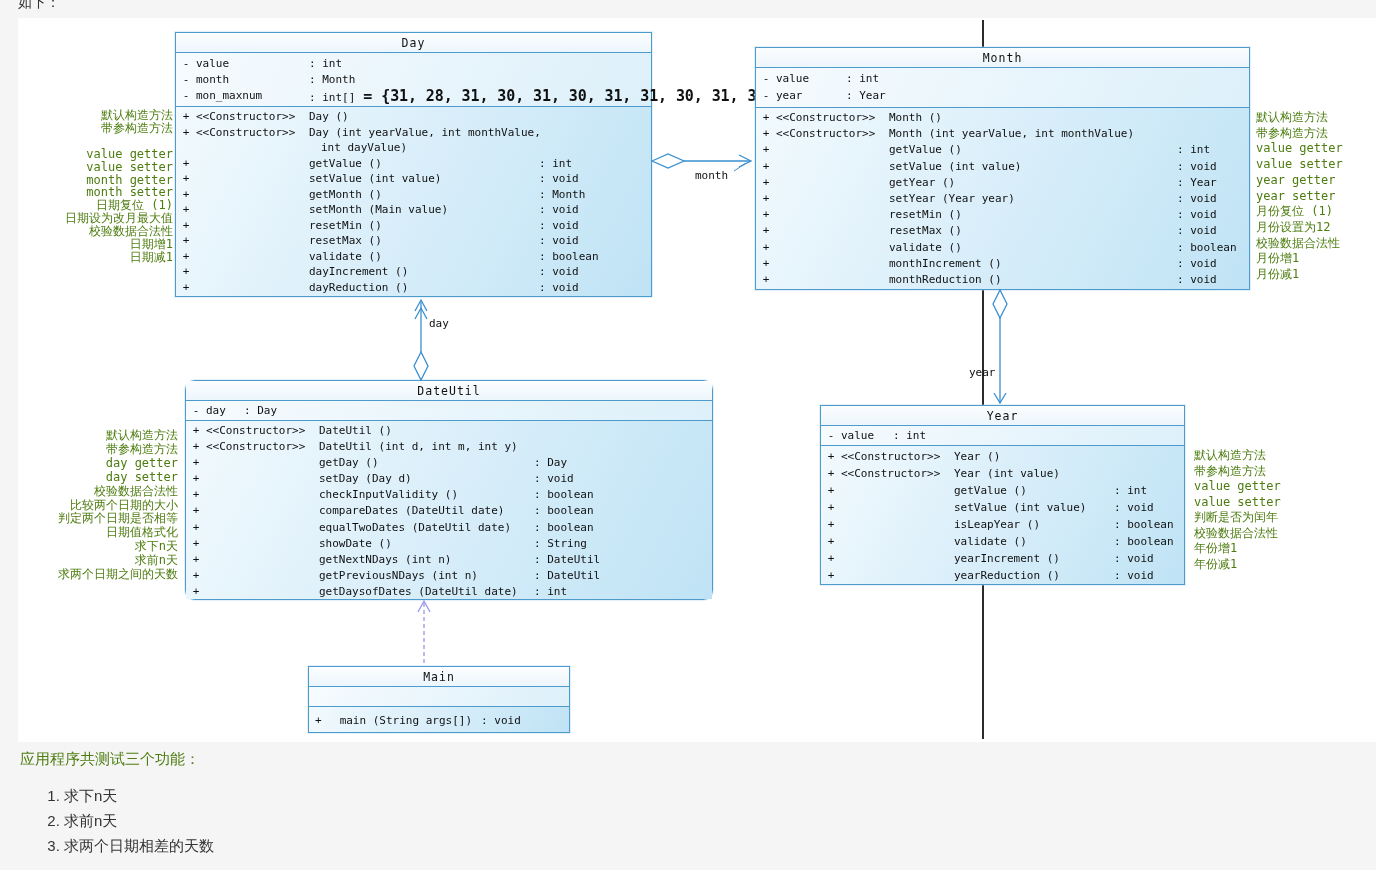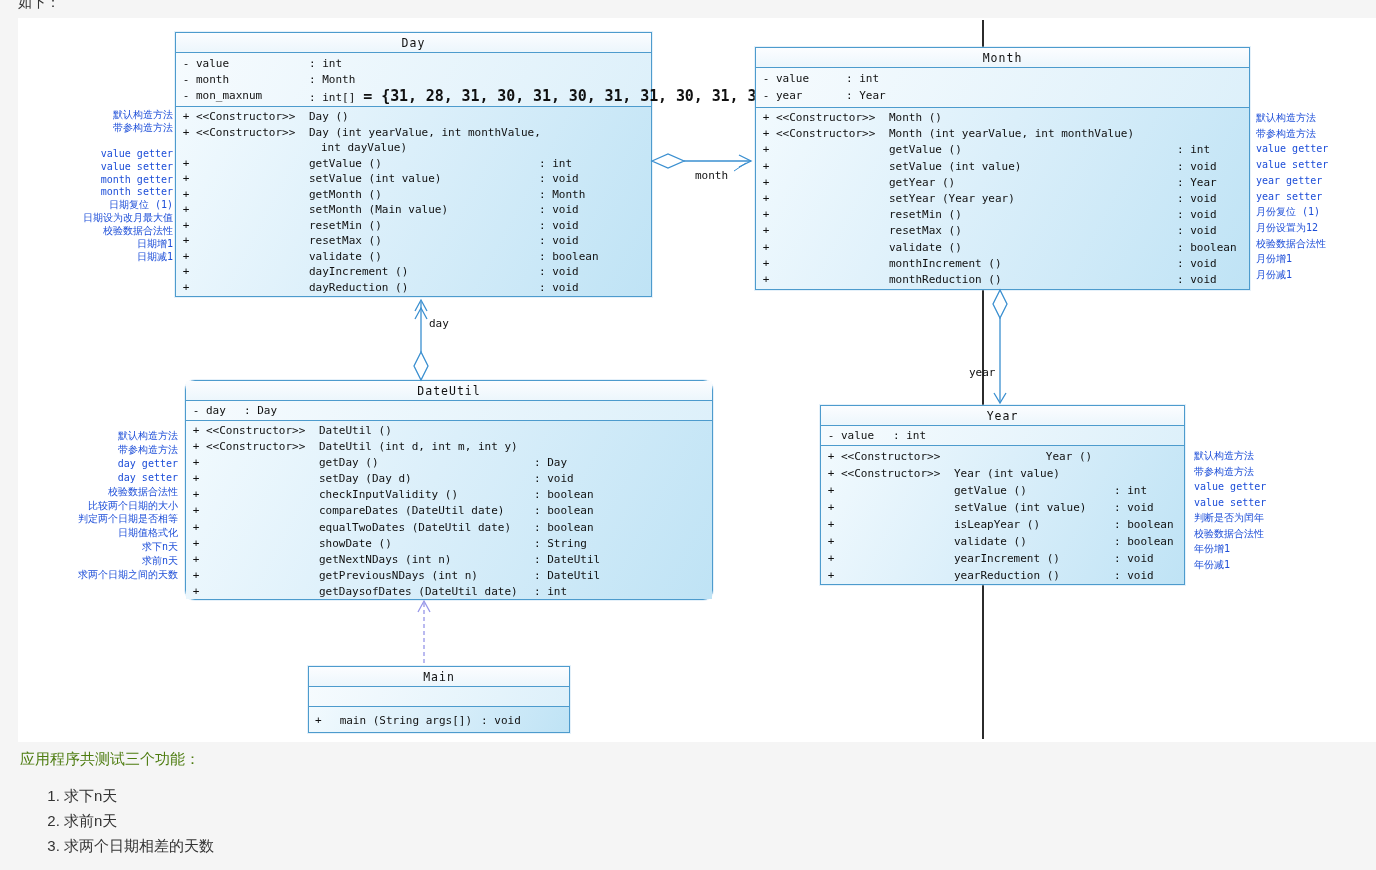--- a/index.html
+++ b/index.html
@@ -86,21 +86,21 @@
     font-family:"DejaVu Sans Mono", monospace;
     font-size:11px; color:#101010; white-space:pre;
   }
   .lbl-month{ left:677px; top:151px; }
   .lbl-day{ left:411px; top:299px; }
   .lbl-year{ left:951px; top:348px; }
 
   .ann{
     position:absolute; z-index:2;
     font-family:"DejaVu Sans Mono", monospace;
-    font-size:10px; color:#1d4ed8; white-space:pre;
+    font-size:12px; color:#4d7c0f; white-space:pre;
   }
   .ann-day{ left:0; width:155px; text-align:right; top:91px; line-height:12.9px; }
   .ann-month{ left:1238px; width:120px; top:92px; line-height:15.7px; }
   .ann-dateutil{ left:0; width:160px; text-align:right; top:411px; line-height:13.9px; }
   .ann-year{ left:1176px; width:122px; top:430px; line-height:15.5px; }
 
   .footer{ position:absolute; left:20px; top:750px; z-index:5; }
   .footer-intro{ font-size:15px; color:#4d7c0f; }
   .footer-list{ margin-top:14px; padding-left:44px; font-size:15px; color:#333; }
   .footer-list li{ line-height:25px; }
@@ -208,21 +208,21 @@
         <div class="mrow"><span class="mvis">+</span><span class="mstereo"></span><span class="msig">getDaysofDates (DateUtil date)</span><span class="mtype">: int</span></div>
       </div>
   </div>
 
   <div class="classbox box-year">
     <div class="title">Year</div>
     <div class="attrs">
         <div class="arow"><span class="avis">-</span><span class="aname">value</span><span class="atype">: int</span></div>
       </div>
     <div class="methods">
-        <div class="mrow"><span class="mvis">+</span><span class="mstereo">&lt;&lt;Constructor&gt;&gt;</span><span class="msig" style="grid-column: 3 / 5; text-align: center;">Year ()</span></div>
+        <div class="mrow"><span class="mvis">+</span><span class="mstereo">&lt;&lt;Constructor&gt;&gt;</span><span class="msig" style="grid-column: 3 / 5;">Year ()</span></div>
         <div class="mrow"><span class="mvis">+</span><span class="mstereo">&lt;&lt;Constructor&gt;&gt;</span><span class="msig" style="grid-column: 3 / 5;">Year (int value)</span></div>
         <div class="mrow"><span class="mvis">+</span><span class="mstereo"></span><span class="msig">getValue ()</span><span class="mtype">: int</span></div>
         <div class="mrow"><span class="mvis">+</span><span class="mstereo"></span><span class="msig">setValue (int value)</span><span class="mtype">: void</span></div>
         <div class="mrow"><span class="mvis">+</span><span class="mstereo"></span><span class="msig">isLeapYear ()</span><span class="mtype">: boolean</span></div>
         <div class="mrow"><span class="mvis">+</span><span class="mstereo"></span><span class="msig">validate ()</span><span class="mtype">: boolean</span></div>
         <div class="mrow"><span class="mvis">+</span><span class="mstereo"></span><span class="msig">yearIncrement ()</span><span class="mtype">: void</span></div>
         <div class="mrow"><span class="mvis">+</span><span class="mstereo"></span><span class="msig">yearReduction ()</span><span class="mtype">: void</span></div>
       </div>
   </div>
 

